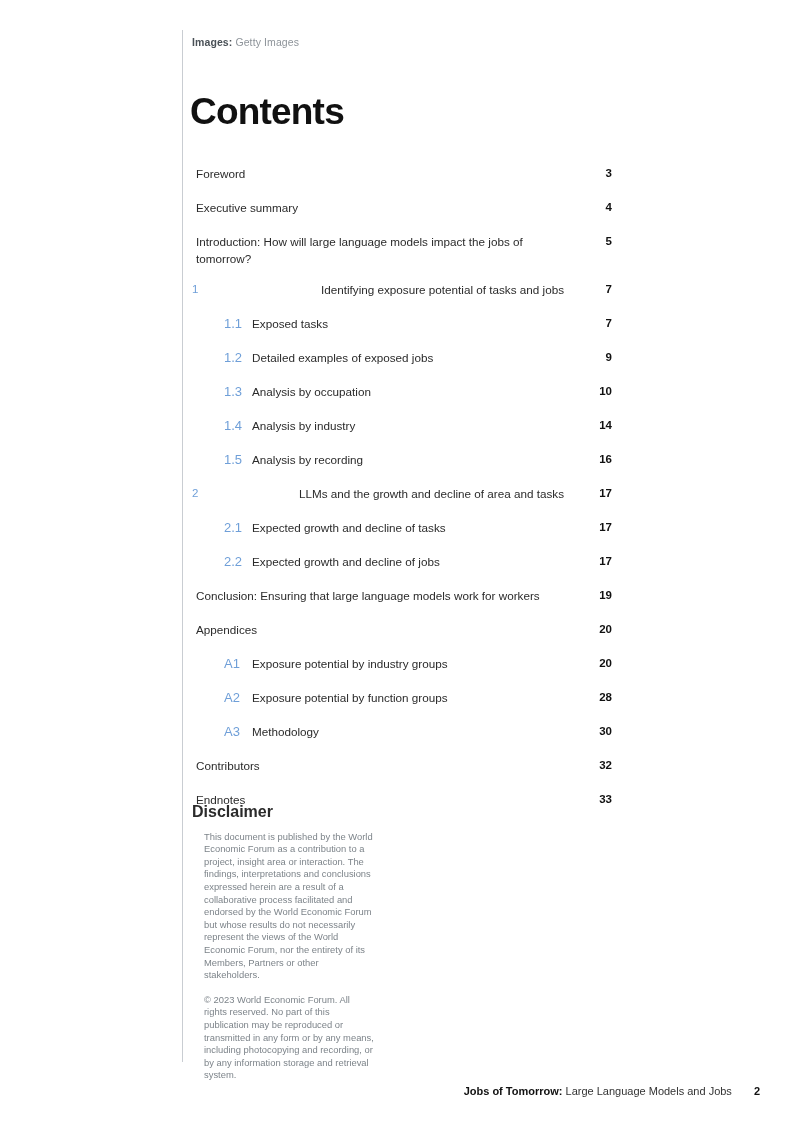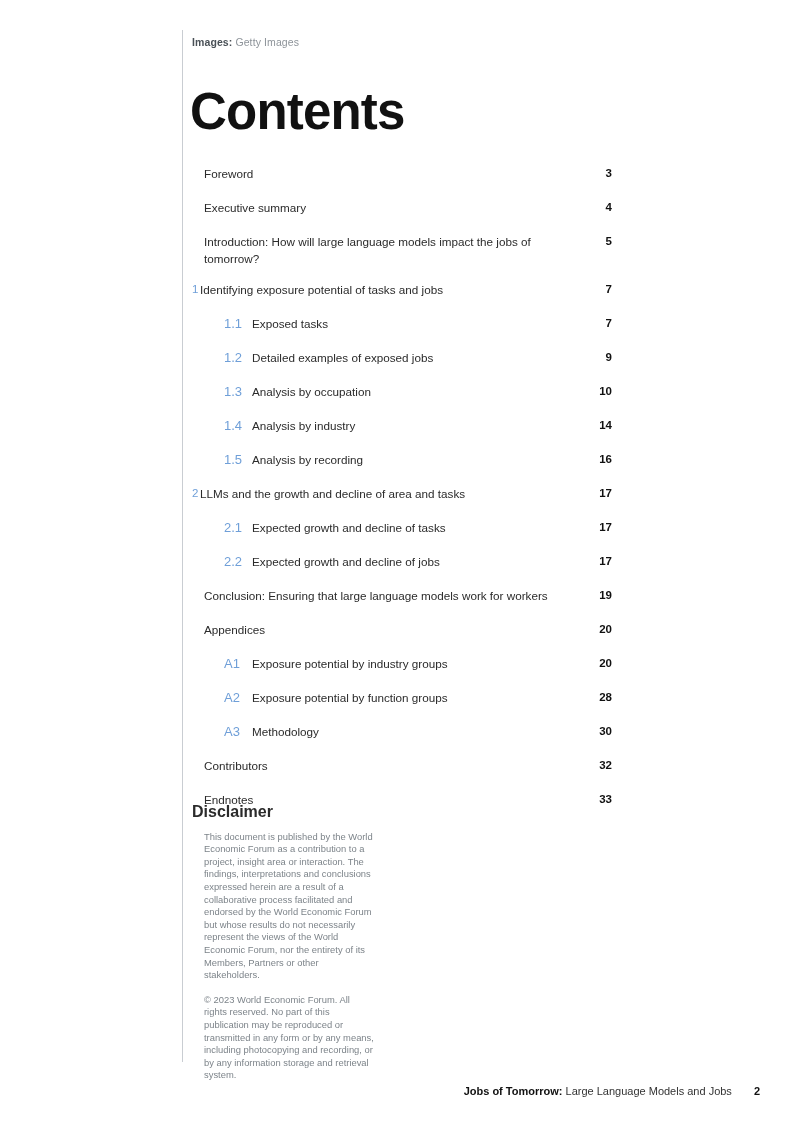--- a/index.html
+++ b/index.html
@@ -41,21 +41,21 @@
   }
   .credit b {
     color: #4a5157;
     font-weight: bold;
   }
   h1.title {
     position: absolute;
     left: 190px;
     top: 88px;
     margin: 0;
-    font-size: 51px;
+    font-size: 37px;
     line-height: 48px;
     font-weight: bold;
     letter-spacing: -0.8px;
     color: #111111;
   }
   .toc {
     position: absolute;
     left: 192px;
     top: 158px;
     width: 420px;
@@ -76,32 +76,32 @@
   }
   .toc-row .page-no {
     flex: 0 0 auto;
     width: 34px;
     text-align: right;
     font-size: 11.5px;
     line-height: 17px;
     font-weight: bold;
     color: #111111;
   }
-  .lvl0 .label { margin-left: 12px; }
+  .lvl0 .label { margin-left: 4px; }
 
   .lvl1 .marker {
     position: absolute;
     left: 0;
     top: 7px;
     width: 14px;
     font-size: 11.5px;
     line-height: 17px;
     color: #6f9fd8;
   }
-  .lvl1 .label { margin-left: 8px; }
+  .lvl1 .label { margin-left: 8px; text-align: right; }
 
   .lvl2 .marker {
     position: absolute;
     left: 32px;
     top: 7px;
     width: 28px;
     font-size: 13px;
     line-height: 17px;
     color: #6f9fd8;
   }

